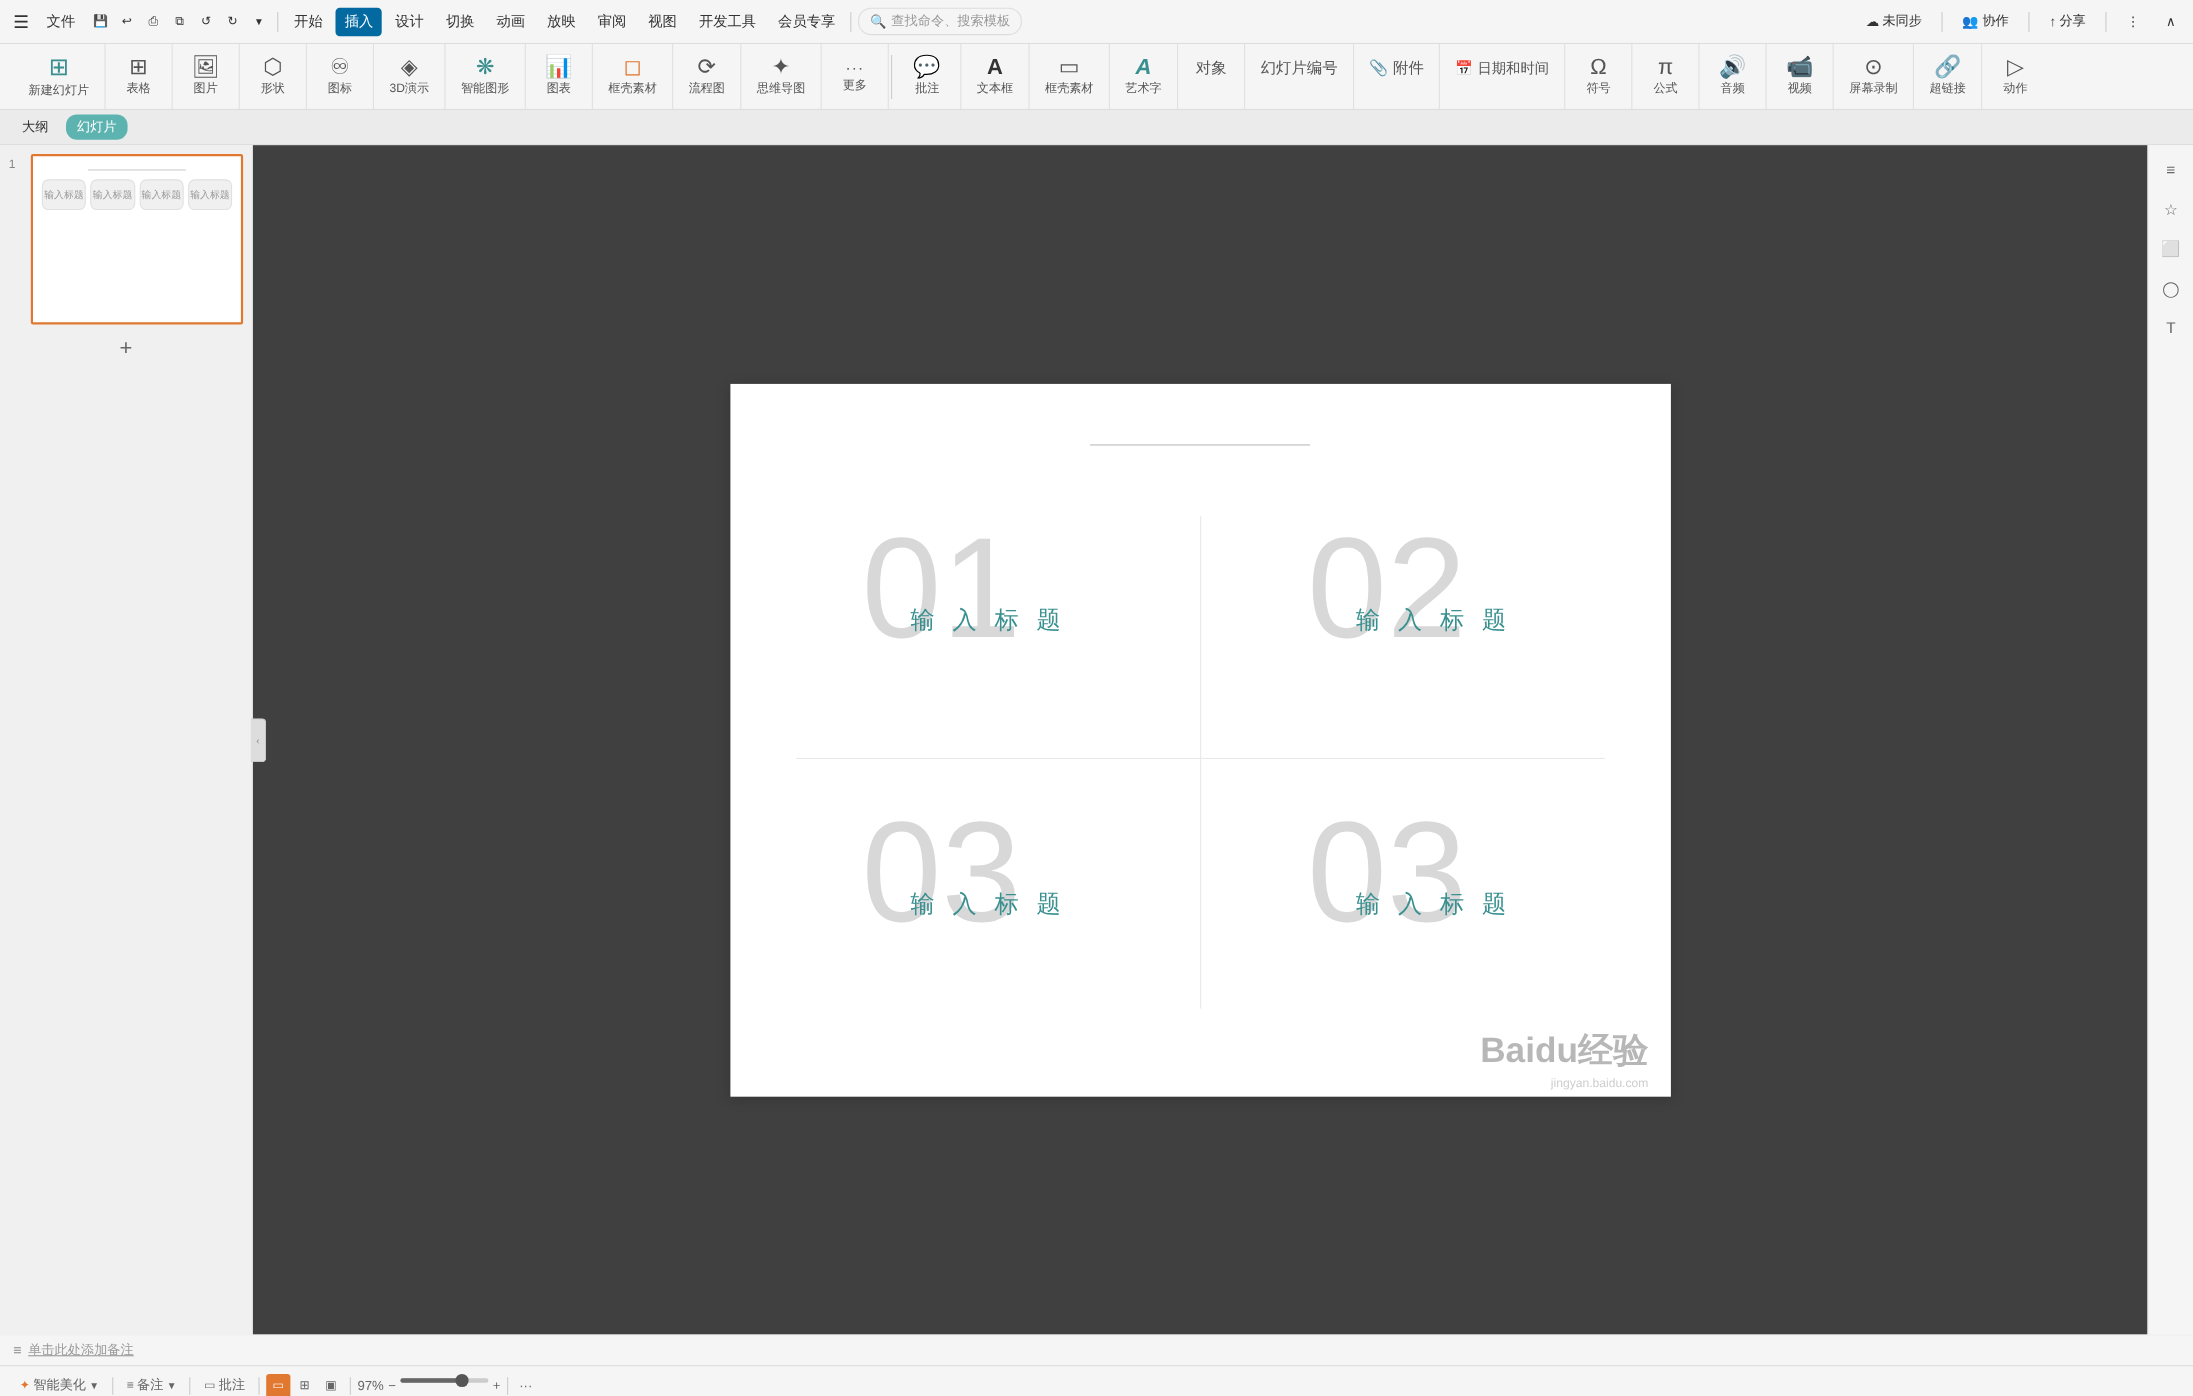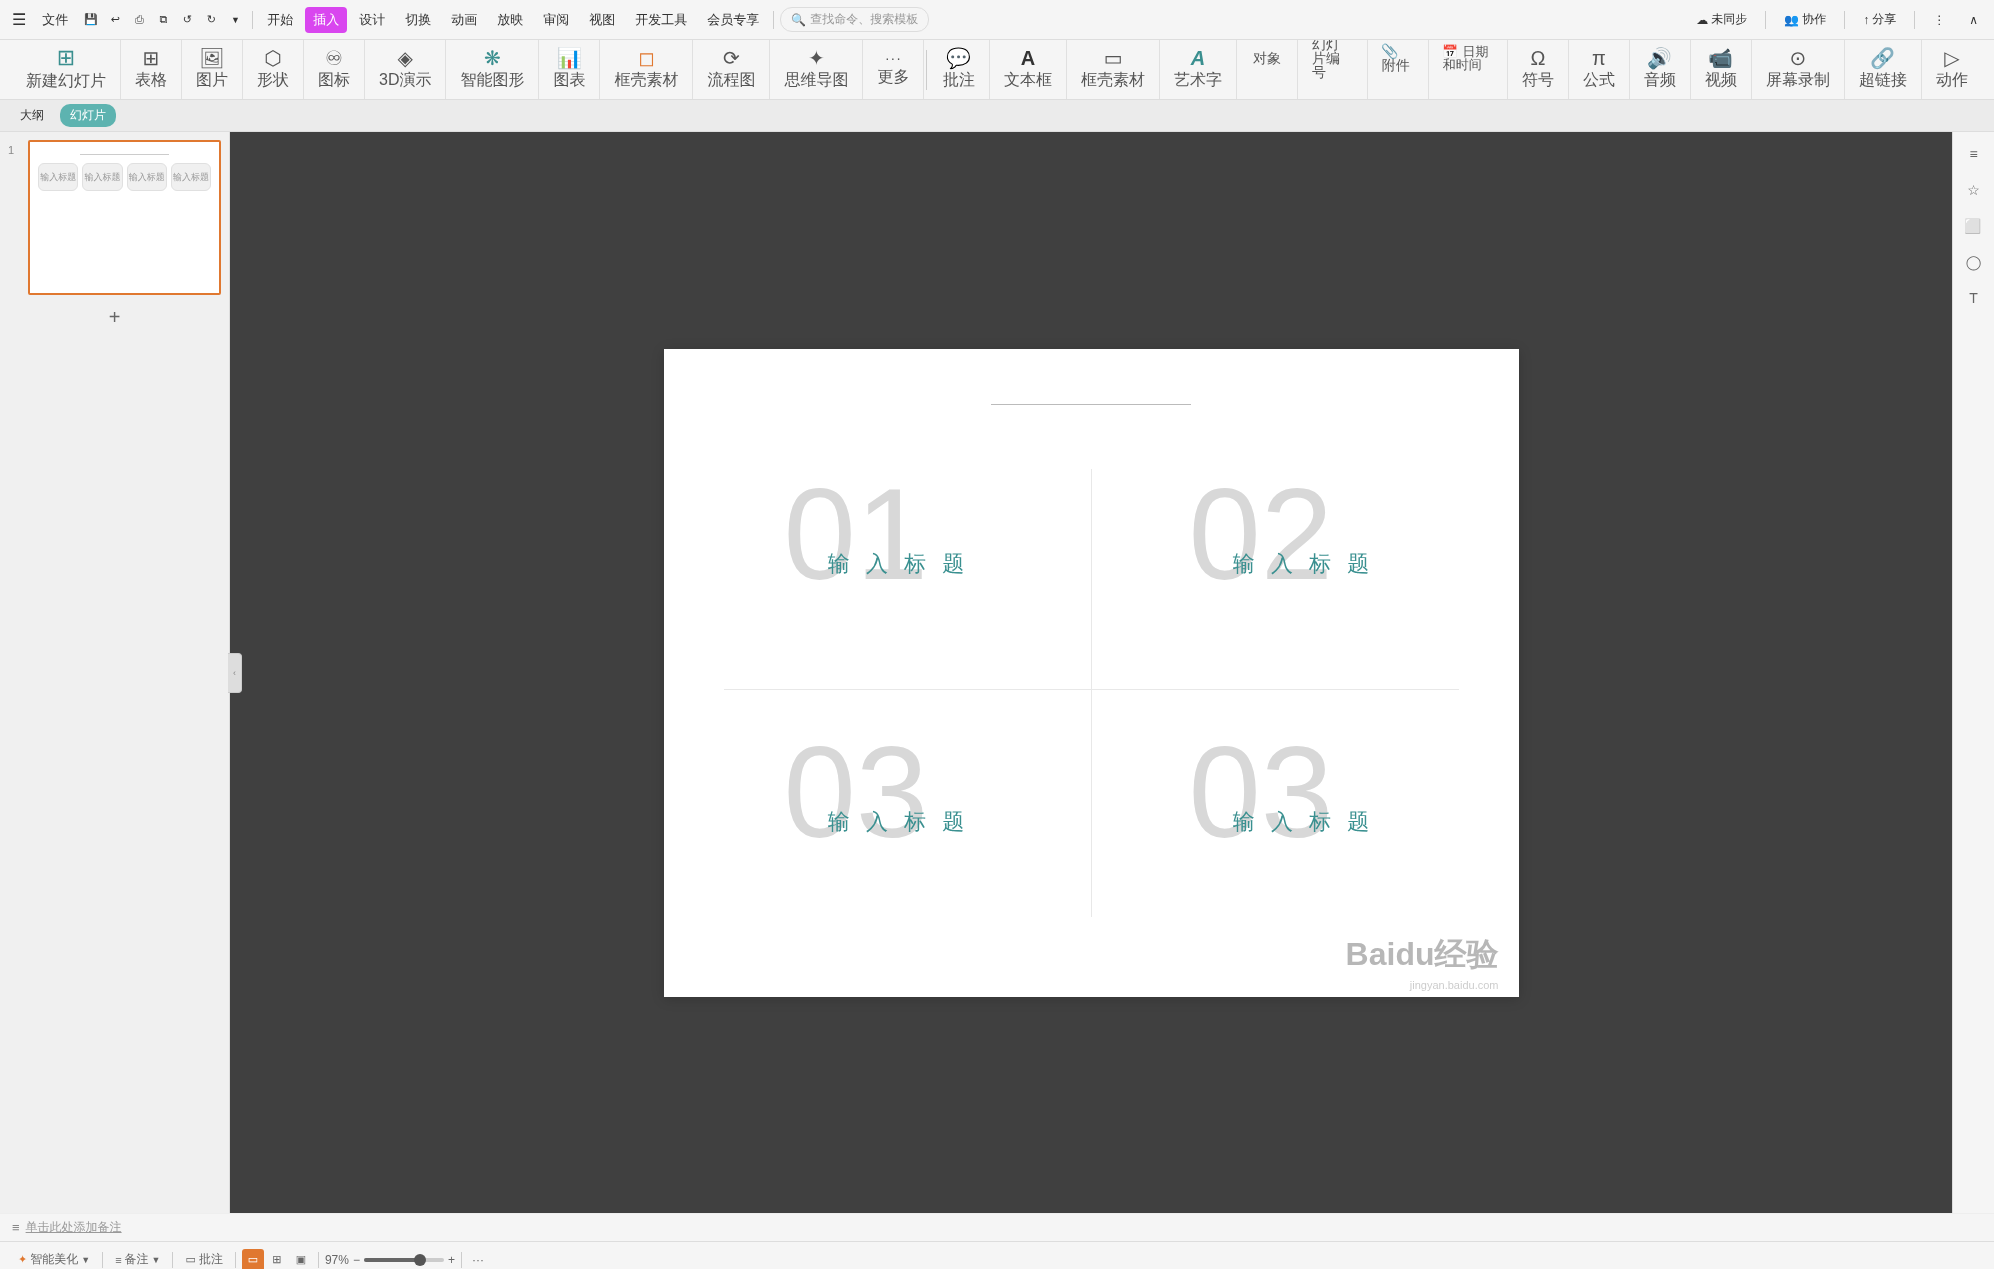--- a/index.html
+++ b/index.html
@@ -23,21 +23,21 @@
     
     .toolbar {
       display: flex; align-items: center; background: #f5f5f5; height: 60px;
       border-bottom: 1px solid #ddd; padding: 0 12px; gap: 0; overflow: hidden;
     }
     .toolbar-group { display: flex; align-items: center; gap: 2px; padding: 0 8px; border-right: 1px solid #e0e0e0; height: 100%; }
     .toolbar-group:last-child { border-right: none; }
     .tool-btn { display: flex; flex-direction: column; align-items: center; justify-content: center; padding: 4px 6px; cursor: pointer; border-radius: 3px; min-width: 44px; height: 52px; font-size: 11px; color: #555; gap: 2px; }
     .tool-btn .icon { font-size: 20px; color: #555; line-height: 1; }
     .tool-btn .icon.teal { color: #3a8f8f; }
-    .tool-btn .label { font-size: 16px; color: #555; white-space: nowrap; }
+    .tool-btn .label { font-size: 11px; color: #555; white-space: nowrap; }
     .view-tab { padding: 4px 12px; font-size: 12px; cursor: pointer; border-radius: 12px; }
     .view-tab.active { background: #5db3b0; color: white; }
 
     
     .main-area { display: flex; height: calc(1269px - 40px - 60px - 32px - 36px); }
 
     
     .slide-panel { width: 230px; background: #f0f0f0; border-right: 1px solid #ddd; padding: 8px; display: flex; flex-direction: column; gap: 8px; }
     .slide-thumb { background: white; border: 2px solid #e07830; border-radius: 2px; padding: 8px; position: relative; height: 155px; overflow: hidden; }
     .thumb-title-line { width: 60%; height: 1px; background: #ccc; margin: 6px auto 10px; }
@@ -64,21 +64,21 @@
       <span class="arrow-btn">💾</span>
       <span class="arrow-btn">↩</span>
       <span class="arrow-btn">⎙</span>
       <span class="arrow-btn">⧉</span>
       <span class="arrow-btn">↺</span>
       <span class="arrow-btn">↻</span>
       <span class="arrow-btn" style="font-size:9px;">▼</span>
     </div>
     <span class="separator-v"></span>
     <span class="menu-item">开始</span>
-    <span class="menu-item active" style="background:#d946ef;color:white;">插入</span>
+    <span class="menu-item active" style="background:#0369a1;color:white;">插入</span>
     <span class="menu-item">设计</span>
     <span class="menu-item">切换</span>
     <span class="menu-item">动画</span>
     <span class="menu-item">放映</span>
     <span class="menu-item">审阅</span>
     <span class="menu-item">视图</span>
     <span class="menu-item">开发工具</span>
     <span class="menu-item">会员专享</span>
     <span class="separator-v"></span>
     <span class="menu-item" style="display:flex;align-items:center;gap:4px;border:1px solid #ddd;border-radius:12px;padding:3px 10px;">
@@ -407,21 +407,21 @@
       </div>
       <div style="width:22px;height:22px;display:flex;align-items:center;justify-content:center;cursor:pointer;border-radius:3px;">
         <span style="font-size:11px;">⊞</span>
       </div>
       <div style="width:22px;height:22px;display:flex;align-items:center;justify-content:center;cursor:pointer;border-radius:3px;">
         <span style="font-size:11px;">▣</span>
       </div>
     </div>
     <span style="width:1px;height:16px;background:#ccc;"></span>
 
-    <div style="display:flex;align-items:center;gap:4px;">
+    <div style="display:flex;gap:4px;">
       <span>97%</span>
       <span style="cursor:pointer;">−</span>
       <div style="width:80px;height:4px;background:#ccc;border-radius:2px;position:relative;cursor:pointer;">
         <div style="height:100%;background:#666;border-radius:2px;width:70%;"></div>
         <div style="width:12px;height:12px;background:#555;border-radius:50%;position:absolute;top:-4px;left:calc(70% - 6px);"></div>
       </div>
       <span style="cursor:pointer;">+</span>
     </div>
     <span style="width:1px;height:16px;background:#ccc;"></span>
     <div style="cursor:pointer;padding:2px 4px;">···</div>

